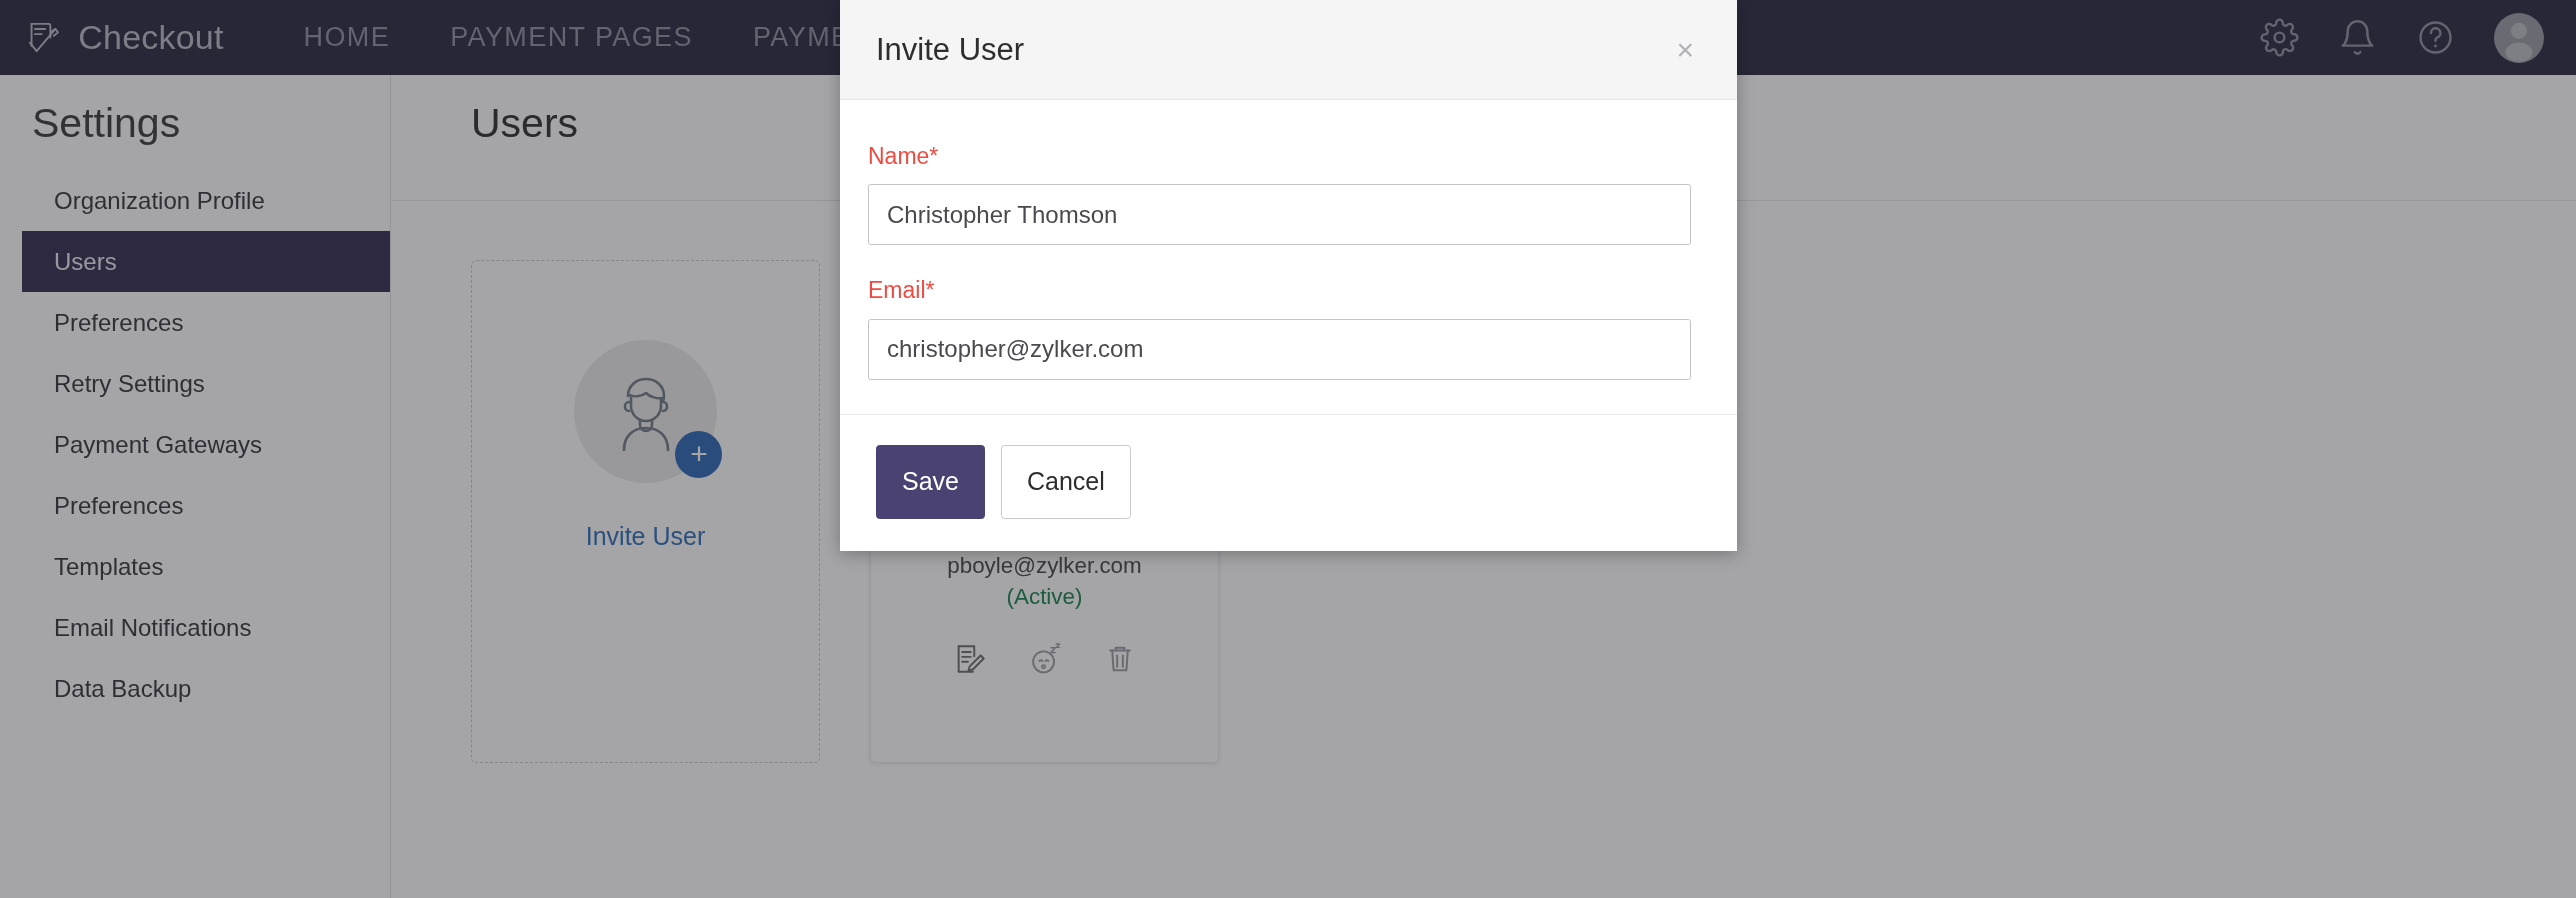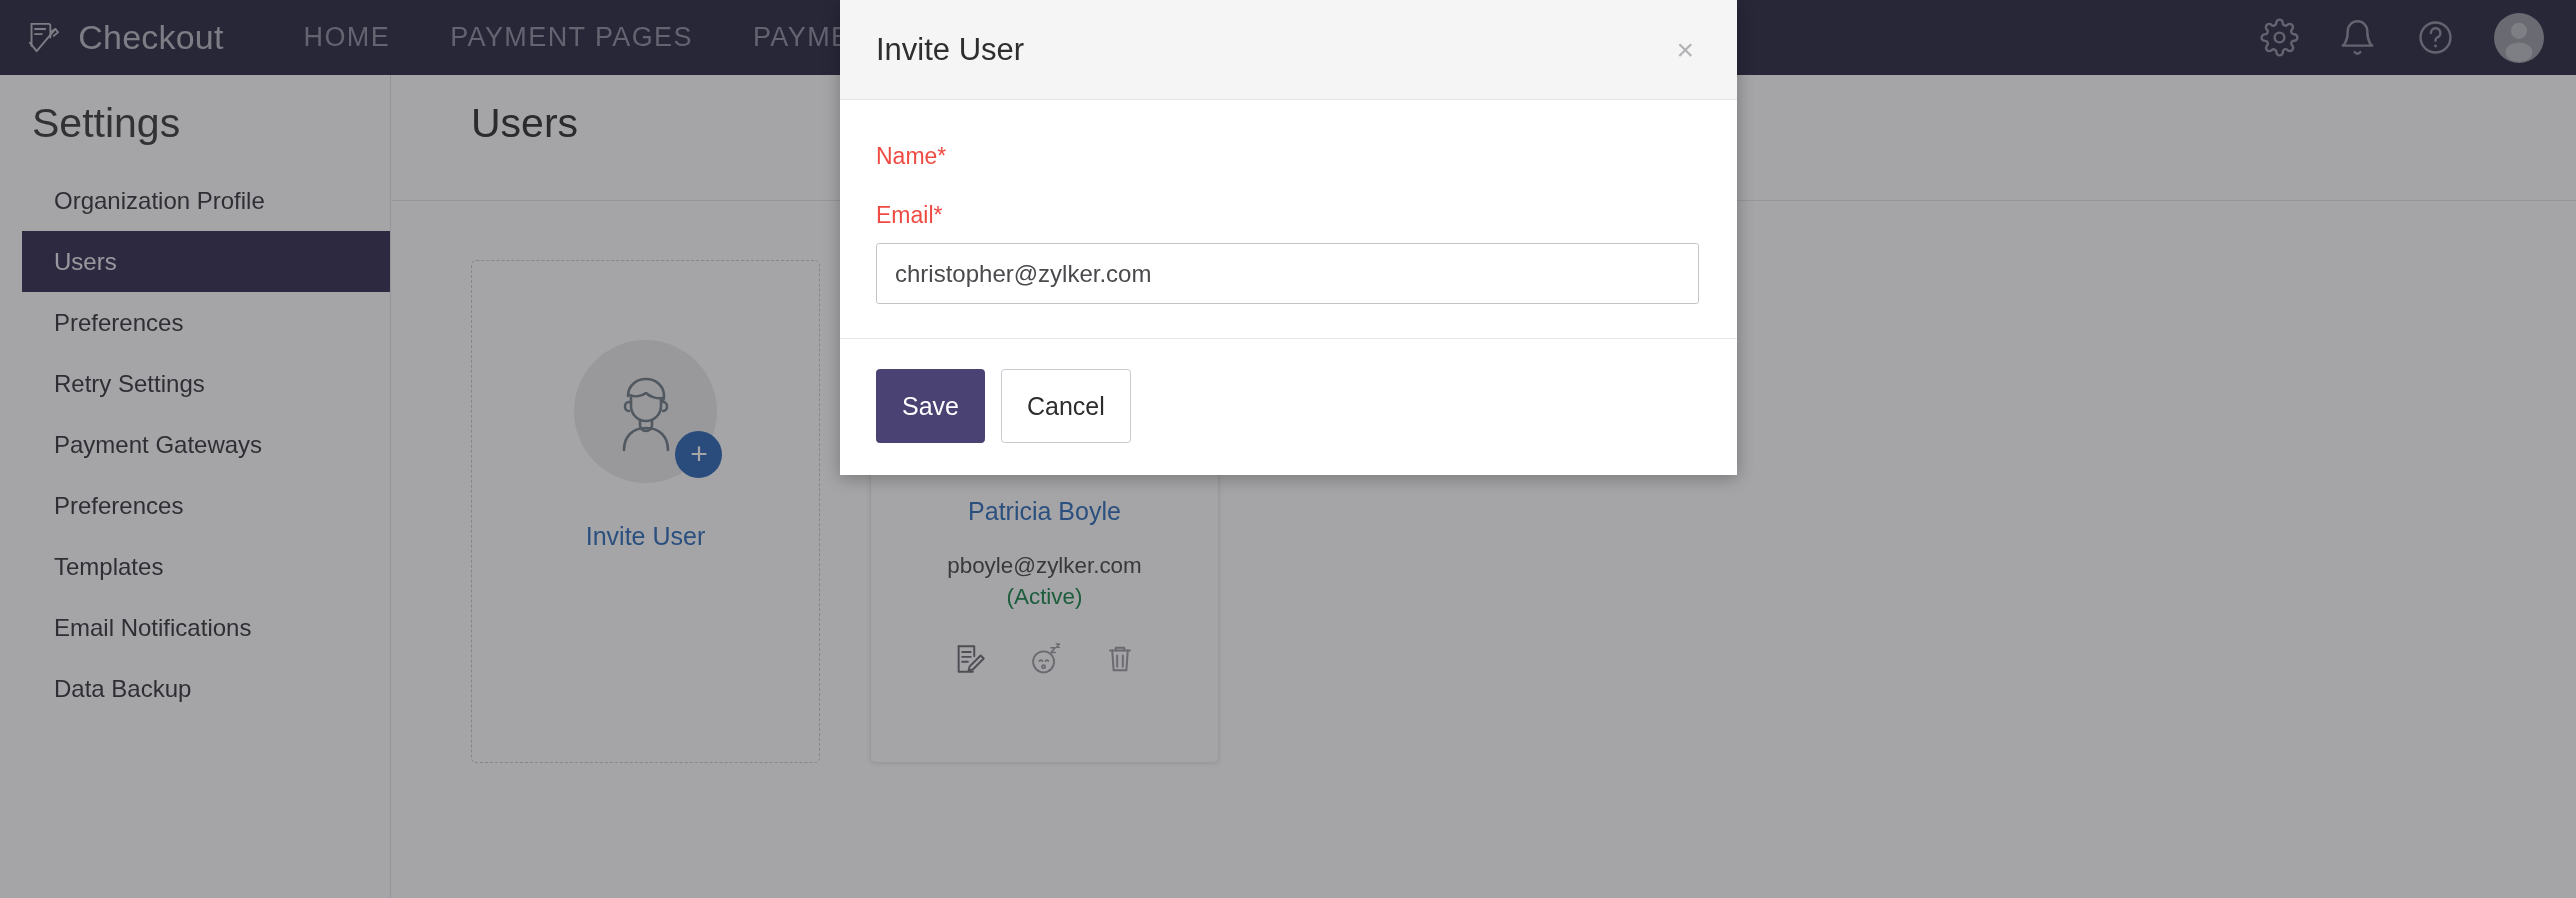--- a/index.html
+++ b/index.html
@@ -246,21 +246,21 @@
     flex: 1;
   }
   .modal-close {
     color: #b2b2b6;
     font-size: 30px;
     line-height: 1;
     cursor: pointer;
     padding: 3.6px 9px;
   }
   .modal-body {
-    padding: 43px 36px 34px 36px;
+    padding: 43px 36px 34px 28px;
   }
   .field { margin-bottom: 32px; }
   .field:last-child { margin-bottom: 0; }
   .field-label {
     display: block;
     color: #ee4b42;
     font-size: 23px;
     margin-bottom: 14.3px;
   }
   .field-input {
@@ -461,20 +461,21 @@
 
   <div class="modal">
     <div class="modal-header">
       <div class="modal-title">Invite User</div>
       <div class="modal-close">×</div>
     </div>
 
     <div class="modal-body">
       <div class="field">
         <label class="field-label">Name*</label>
+        <input class="field-input" type="text" value="Christopher Thomson" style="">
       </div>
       <div class="field">
         <label class="field-label">Email*</label>
         <input class="field-input" type="text" value="christopher@zylker.com" style="">
       </div>
     </div>
 
     <div class="modal-footer">
       <button class="btn btn-save">Save</button>
       <button class="btn btn-cancel">Cancel</button>

